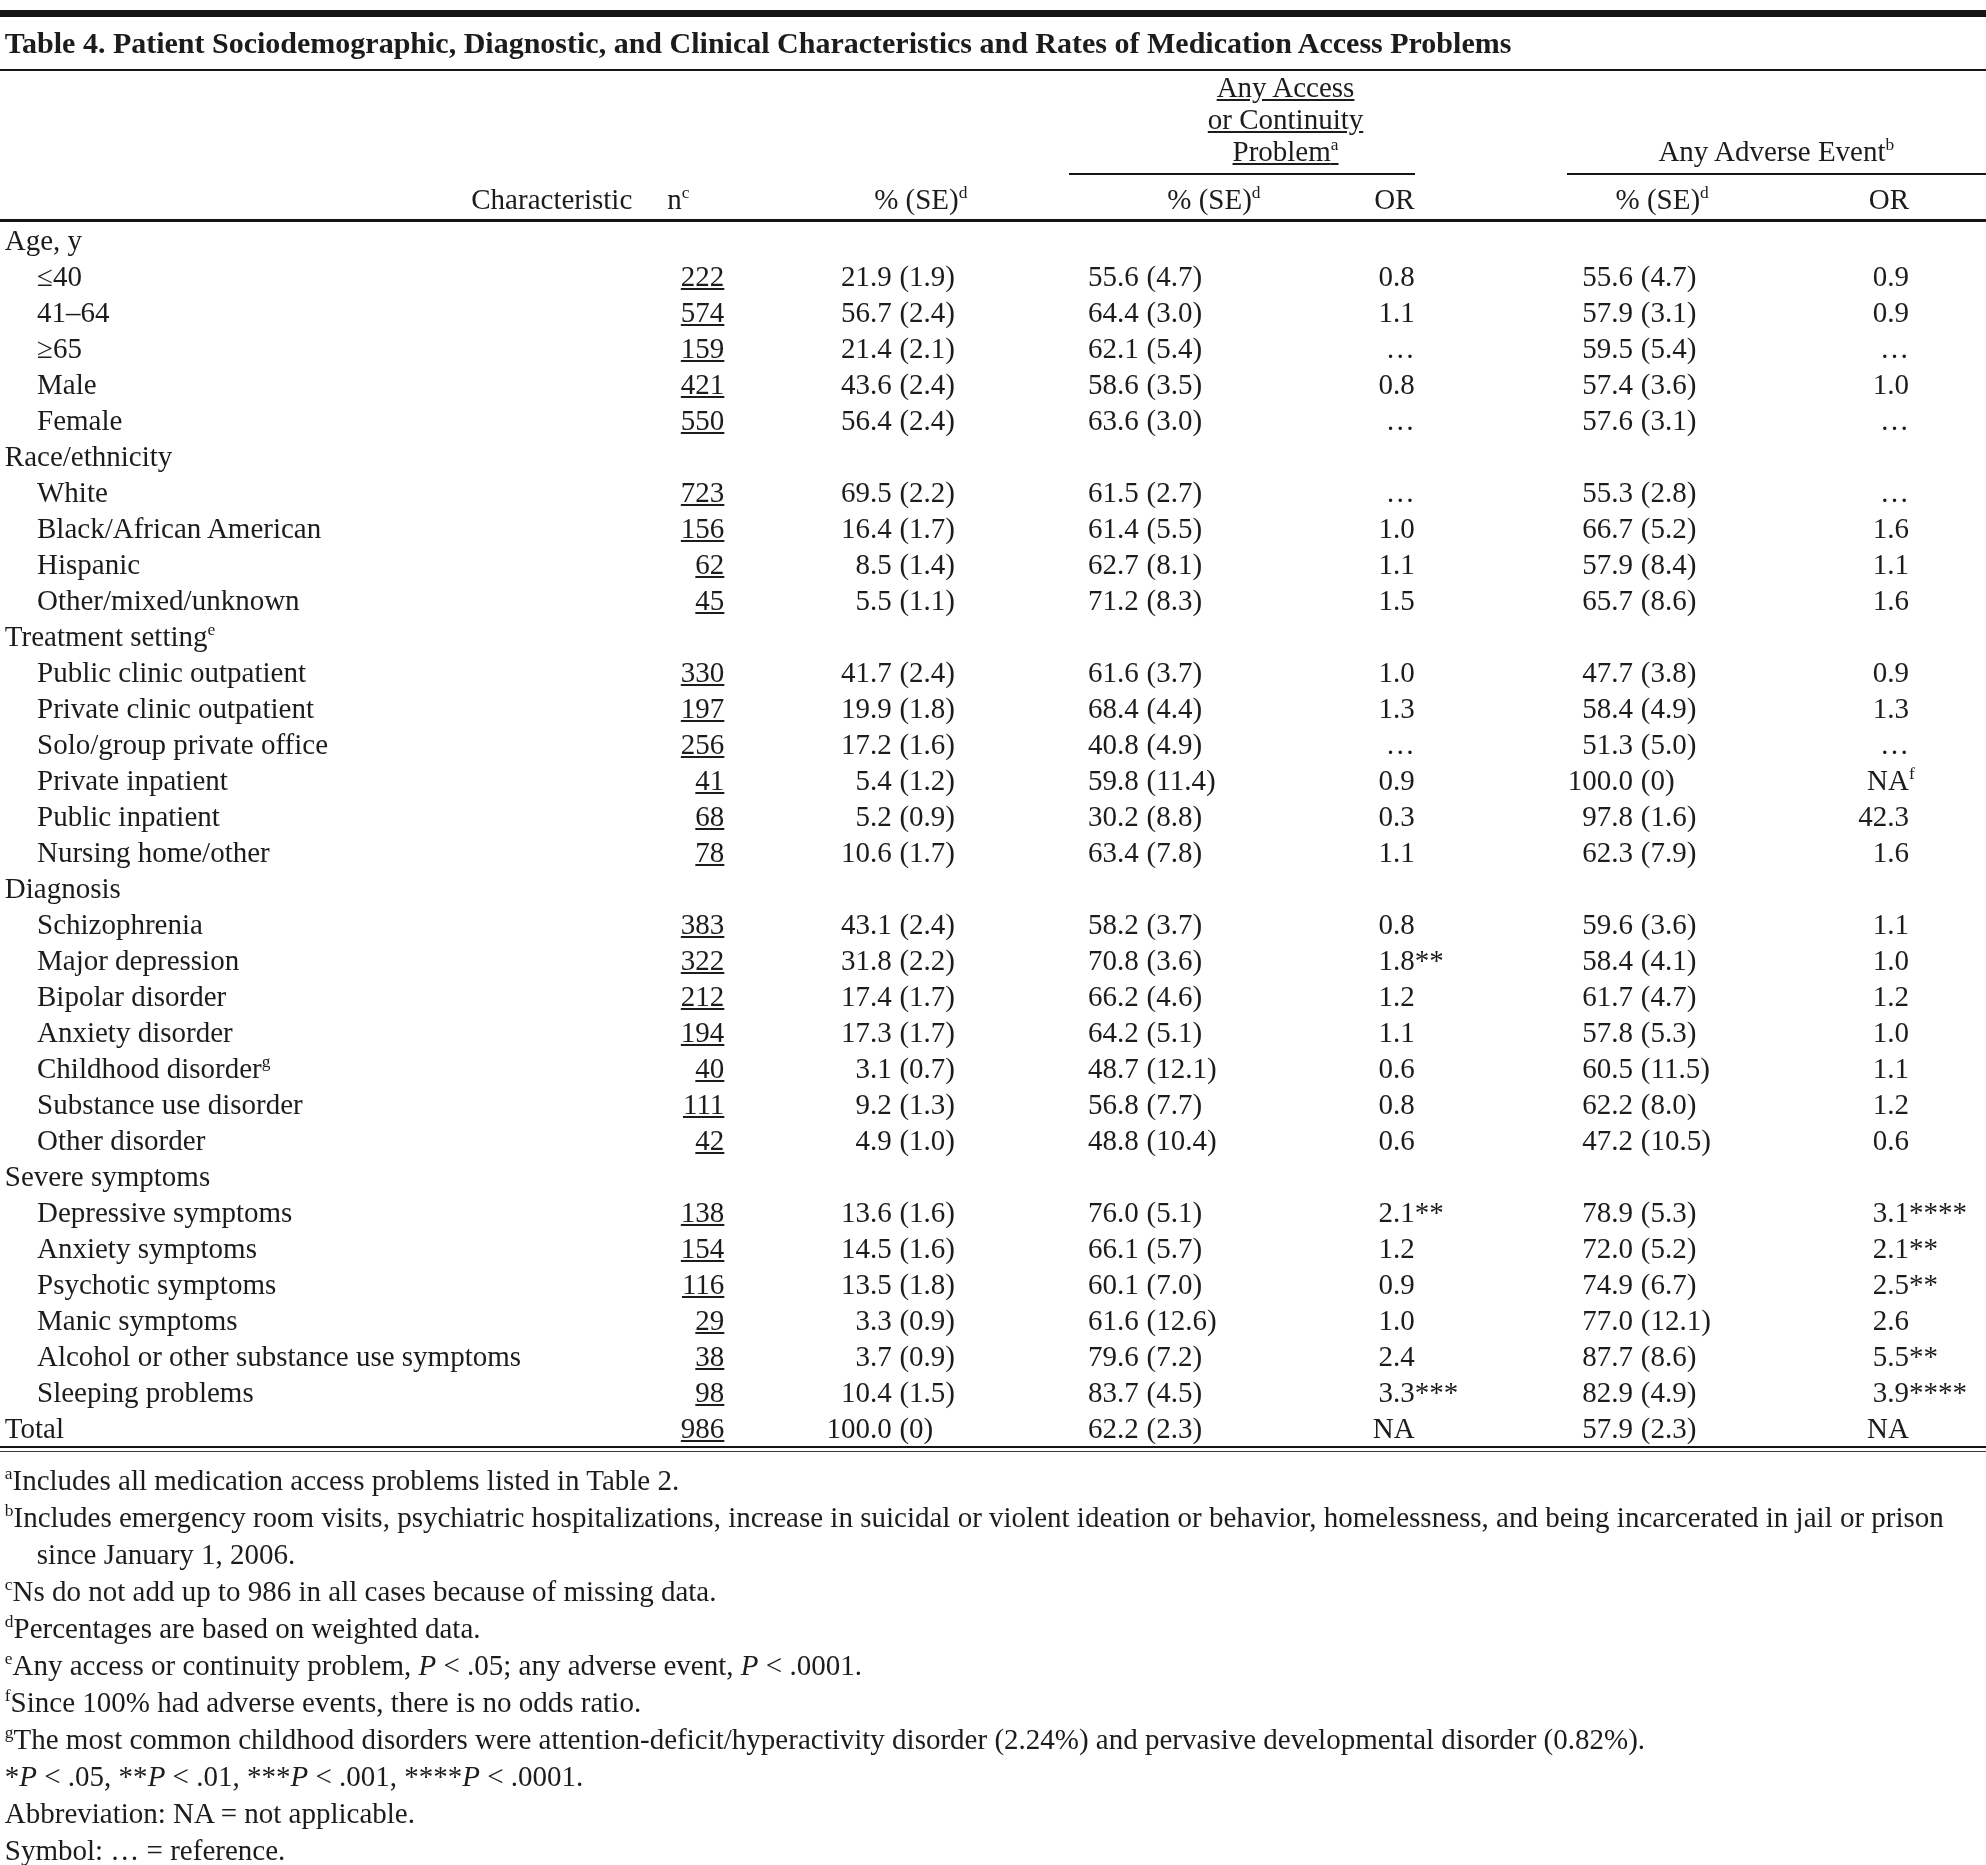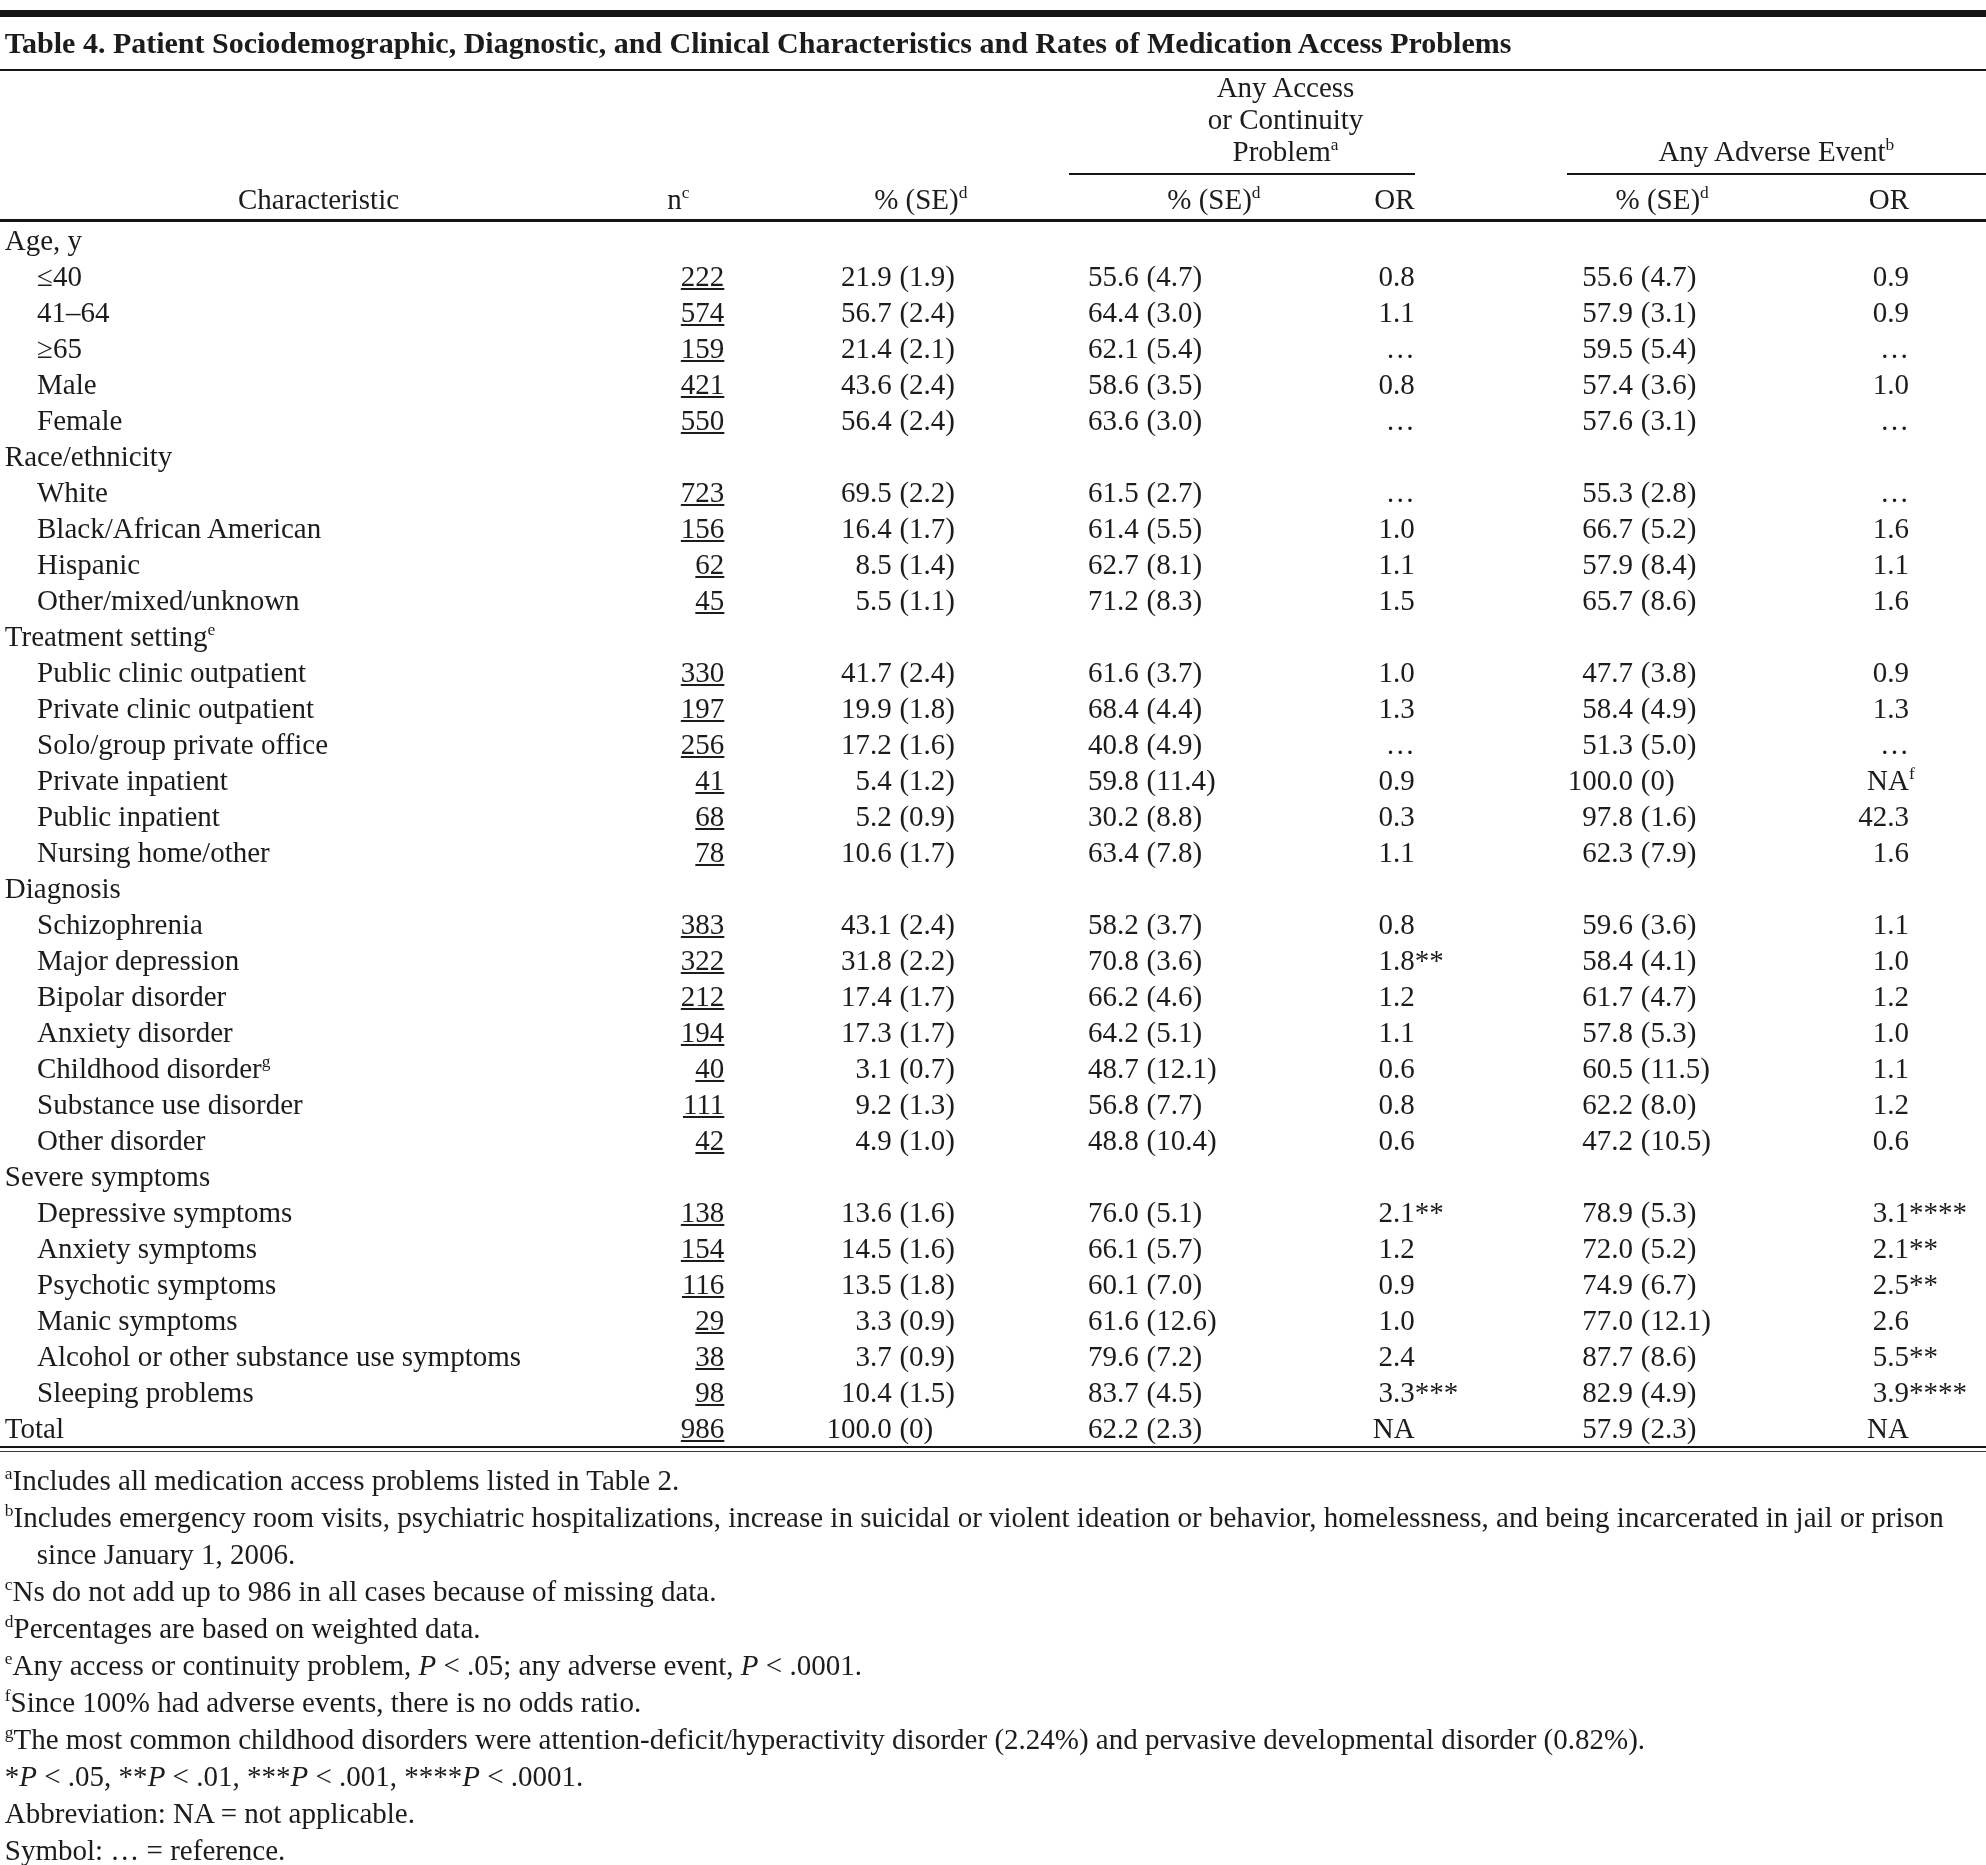--- a/index.html
+++ b/index.html
@@ -17,26 +17,26 @@
   th,td{margin:0;padding:0;}
   thead th{font-weight:normal;font-size:29px;}
   tr.groups th{vertical-align:bottom;height:93px;}
   .spanner{border-bottom:2.9px solid #151515;}
   .g1 .spanner{margin-left:102px;}
   .g2 .spanner{margin-left:152px;}
   .gtxt{
     font-size:29px;line-height:32px;text-align:center;
     white-space:pre-line;padding-bottom:5.8px;
   }
-  .g1 .gtxt{padding-left:87px;}
+  .g1 .gtxt{padding-left:87px;text-decoration:underline;}
   tr.heads th{
     vertical-align:bottom;height:41px;padding-bottom:3.9px;
     border-bottom:3.9px solid #151515;white-space:nowrap;
   }
-  th.h-char{text-align:center;padding-left:4.8px;}
+  th.h-char{text-align:right;padding-left:4.8px;}
   th.h-n{}
   th.h-pse,th.h-pse1,th.h-pse2{text-align:right;}
   th.h-pse1{position:relative;left:46px;}
   th.h-or1{text-align:right;}
   th.h-or2{text-align:right;padding-right:77px;}
   tbody td{
     font-size:29px;height:36px;line-height:36px;
     white-space:nowrap;overflow:visible;
   }
   td.c-label{text-align:left;padding-left:37px;}

